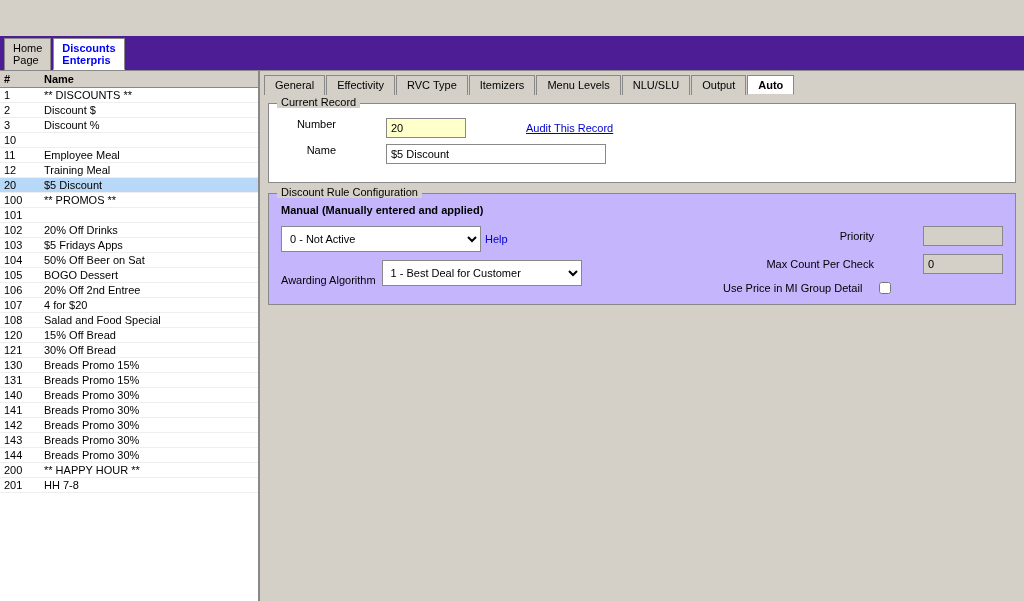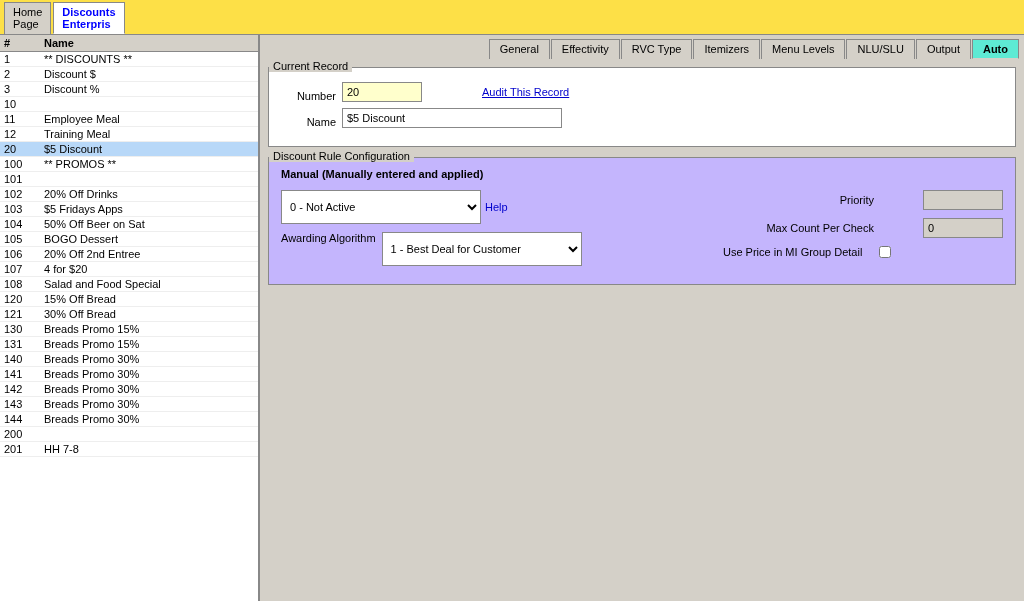--- a/index.html
+++ b/index.html
@@ -1,19 +1,19 @@
 <!DOCTYPE html>
 <html><head>
   <meta charset="utf-8">
   <style>
     * { box-sizing: border-box; margin: 0; padding: 0; }
     body { font-family: Arial, sans-serif; font-size: 12px; background: #d4d0c8; }
 
     
-    .top-nav { display: flex; background: #fde047; padding: 2px 4px 0; border-bottom: 1px solid #888; }
+    .top-nav { display: flex; background: #4c1d95; padding: 2px 4px 0; border-bottom: 1px solid #888; margin-top: 36px; }
     .top-tab {
       padding: 3px 8px;
       font-size: 11px;
       cursor: pointer;
       background: #d4d0c8;
       border: 1px solid #888;
       border-bottom: none;
       margin-right: 2px;
       color: #000;
     }
@@ -55,33 +55,33 @@
       font-size: 11px;
     }
     .list-row.selected { background: #b8d8f8; }
     .list-row .col-num { width: 40px; color: #000; }
     .list-row .col-name { flex: 1; color: #000; }
 
     
     .right-panel { flex: 1; display: flex; flex-direction: column; background: #d4d0c8; padding: 4px; overflow: auto; }
 
     
-    .tab-bar { display: flex; flex-wrap: nowrap; margin-bottom: 4px; justify-content: flex-end; }
+    .tab-bar { display: flex; flex-wrap: nowrap; margin-bottom: 4px; }
     .tab {
       padding: 3px 10px;
       font-size: 11px;
       cursor: pointer;
       background: #d4d0c8;
       border: 1px solid #888;
       border-bottom: none;
       margin-right: 1px;
       color: #000;
     }
     .tab.active {
-      background: #5eead4;
+      background: #ffffff;
       font-weight: bold;
       color: #000;
       border-bottom: 1px solid #d4d0c8;
     }
     .tab-content {
       background: #d4d0c8;
       flex: 1;
       padding: 4px;
     }
 
@@ -89,29 +89,29 @@
     .fieldset-box {
       border: 1px solid #888;
       background: #fff;
       padding: 8px 12px 12px;
       margin-bottom: 10px;
       position: relative;
     }
     .fieldset-legend {
       position: absolute;
       top: -8px;
-      left: 0;
+      left: 8px;
       background: #d4d0c8;
       padding: 0 4px;
       font-size: 11px;
       font-weight: normal;
     }
 
     
-    .form-row { display: flex; align-items: flex-end; margin-bottom: 6px; margin-top: 4px; }
+    .form-row { display: flex; align-items: flex-start; margin-bottom: 6px; margin-top: 4px; gap: 44px; }
     .form-label { font-size: 11px; margin-right: 6px; width: 55px; text-align: right; }
     .form-input {
       font-size: 11px;
       border: 1px solid #888;
       padding: 1px 4px;
       height: 20px;
     }
     .form-input.yellow { background: #ffffcc; width: 80px; }
     .form-input.white { background: #fff; width: 220px; }
 
@@ -133,21 +133,21 @@
       padding: 1px 4px;
       height: 20px;
       width: 80px;
     }
 
     select.config-select {
       font-size: 11px;
       border: 1px solid #888;
       background: #fff;
       padding: 1px 4px;
-      height: 34px;
+      height: 26px;
       width: 200px;
     }
 
     .help-link { color: #0000cc; cursor: pointer; font-size: 11px; margin-left: 4px; }
 
     .config-two-col { display: flex; gap: 30px; }
     .config-left { flex: 1; }
     .config-right { width: 280px; }
 
     .checkbox-row { display: flex; align-items: center; gap: 17px; font-size: 11px; margin-top: 4px; }
@@ -265,20 +265,21 @@
         <div class="list-row">
           <span class="col-num">143</span>
           <span class="col-name">Breads Promo 30%</span>
         </div>
         <div class="list-row">
           <span class="col-num">144</span>
           <span class="col-name">Breads Promo 30%</span>
         </div>
         <div class="list-row">
           <span class="col-num">200</span>
+          <span class="col-name">** HAPPY HOUR **</span>
         </div>
         <div class="list-row">
           <span class="col-num">201</span>
           <span class="col-name">HH 7-8</span>
         </div>
       </div>
   </div>
 
   <div class="right-panel">
 
@@ -321,21 +322,21 @@
 
           <div class="config-left">
             <div style="display:flex; align-items:center; margin-bottom:8px;">
               <select class="config-select">
                 <option>0 - Not Active</option>
                 <option>1 - Active</option>
                 <option>2 - Inactive</option>
               </select>
               <span class="help-link">Help</span>
             </div>
-            <div style="display:flex; align-items:flex-start; margin-bottom:8px;">
+            <div style="display:flex; align-items:flex-end; margin-bottom:8px;">
               <span style="font-size:11px; margin-right:6px;">Awarding Algorithm</span>
               <select class="config-select">
                 <option>1 - Best Deal for Customer</option>
                 <option>2 - First Match</option>
                 <option>3 - Last Match</option>
               </select>
             </div>
           </div>
 
           <div class="config-right">

